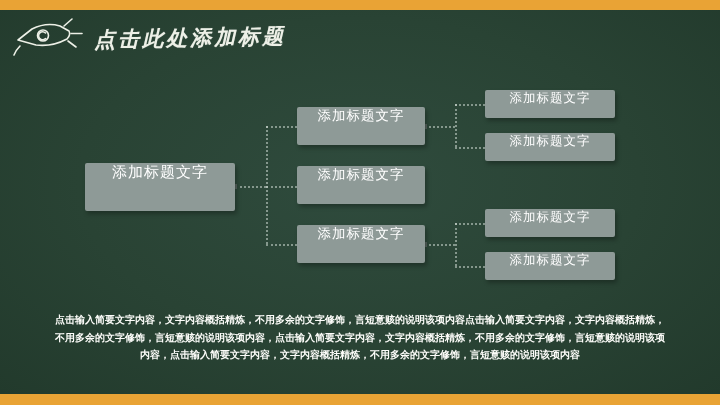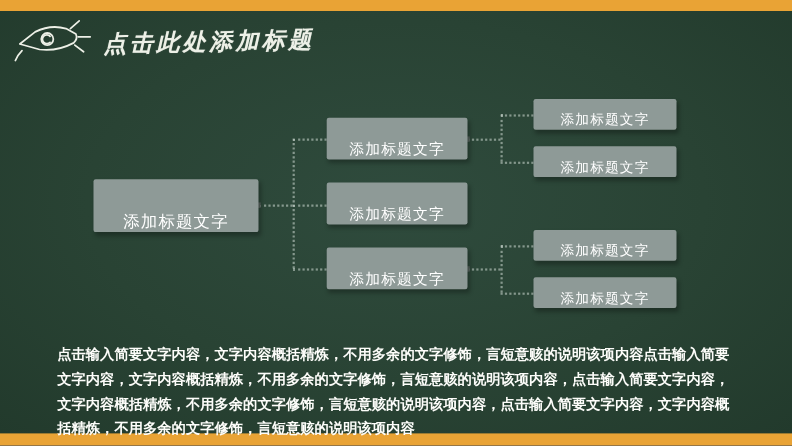--- a/index.html
+++ b/index.html
@@ -14,35 +14,35 @@
   }
   .rocket{position:absolute;left:12px;top:16px;}
   .title{
     position:absolute;left:94px;top:24px;
     font-size:21px;font-weight:bold;font-style:italic;
     color:#edf0e7;letter-spacing:3px;transform:rotate(-1.2deg);
     text-shadow:0 0 1px rgba(255,255,255,.35);
     white-space:nowrap;
   }
   .node{
-    position:absolute;display:flex;align-items:flex-end;justify-content:center;
+    position:absolute;display:flex;align-items:flex-start;justify-content:center;
     background:#8e9a97;color:#ffffff;border-radius:2px;
     box-shadow:2px 3px 4px rgba(0,0,0,.28);
     letter-spacing:1px;white-space:nowrap;
   }
   .node.root{left:85px;top:163px;width:150px;height:48px;font-size:15px;}
   .node.mid {left:297px;width:128px;height:38px;font-size:13.5px;}
   .node.leaf{left:485px;width:130px;height:28px;font-size:12.5px;}
   .h-line{position:absolute;height:0;border-top:2px dotted rgba(208,219,212,.55);}
   .v-line{position:absolute;width:0;border-left:2px dotted rgba(208,219,212,.55);}
   .joint{position:absolute;width:5px;height:5px;background:#55635d;}
   .body-text{
     position:absolute;left:52px;top:311px;width:616px;
-    font-size:13px;line-height:1.75;font-weight:bold;
-    color:#fdfdfa;
+    font-size:10px;line-height:1.75;font-weight:bold;
+    color:#fdfdfa;text-align:center;
   }
 </style>
 </head>
 <body>
 
 <div class="slide">
   <div class="board"></div>
 
   <svg class="rocket" width="76" height="42" viewBox="0 0 76 42">
     <g stroke="#edf0e7" stroke-width="1.6" fill="none" stroke-linecap="round" stroke-linejoin="round">

